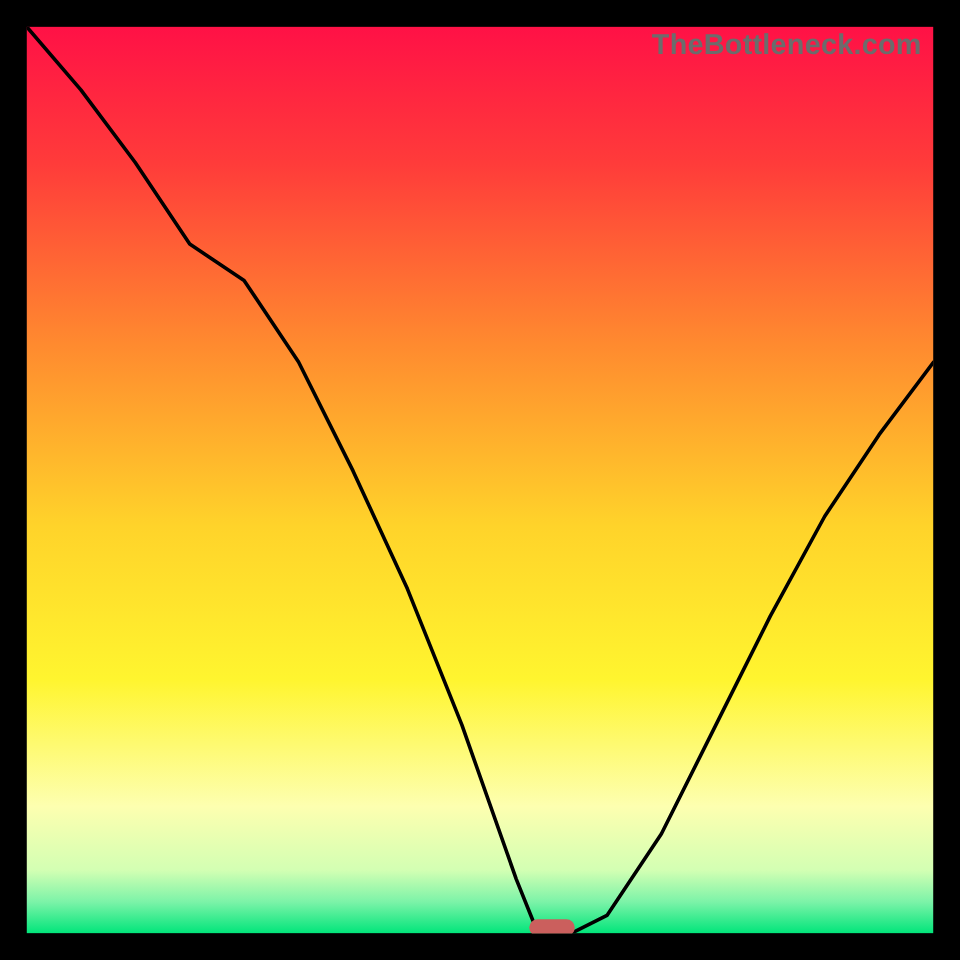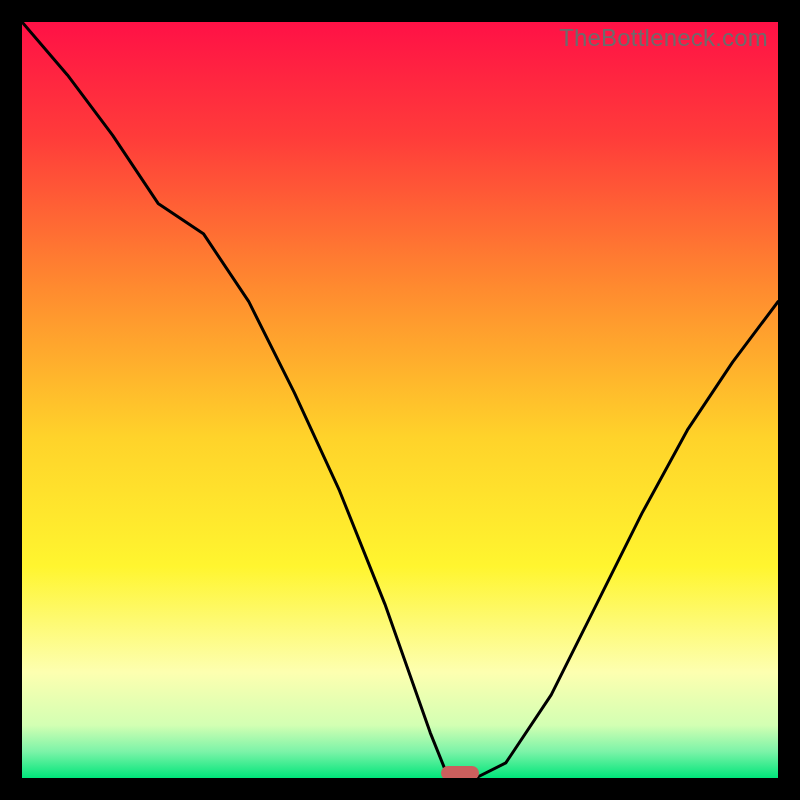--- a/index.html
+++ b/index.html
@@ -23,21 +23,21 @@
     width: 756px;
     height: 756px;
     overflow: hidden;
   }
   .watermark {
     position: absolute;
     top: 2px;
     right: 10px;
     color: #6c6c6c;
     font-size: 24px;
-    font-weight: 400;
+    font-weight: 700;
     letter-spacing: 0.2px;
     z-index: 5;
   }
   .marker {
     position: absolute;
     width: 38px;
     height: 14px;
     border-radius: 8px;
     background: #cb5f5d;
     z-index: 3;

